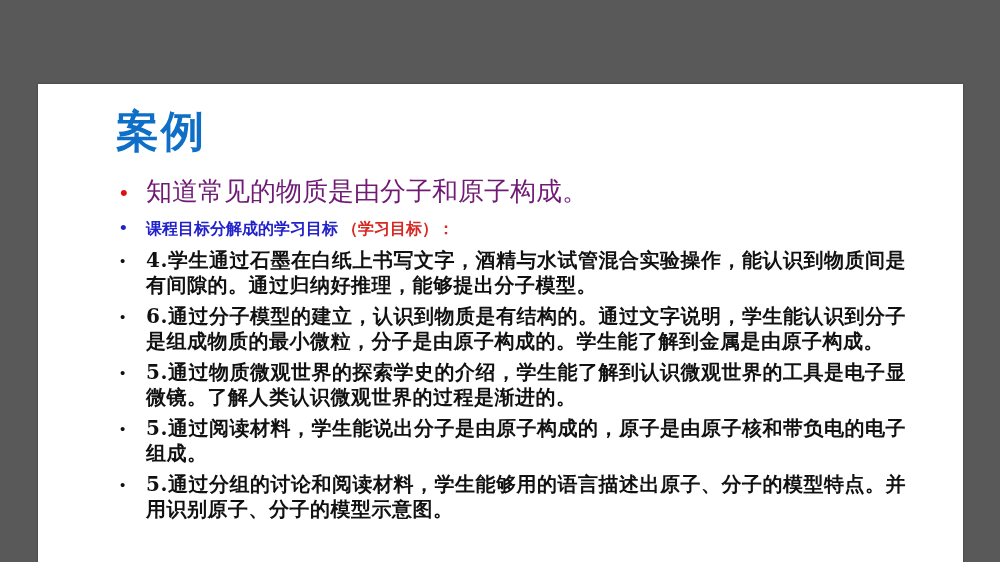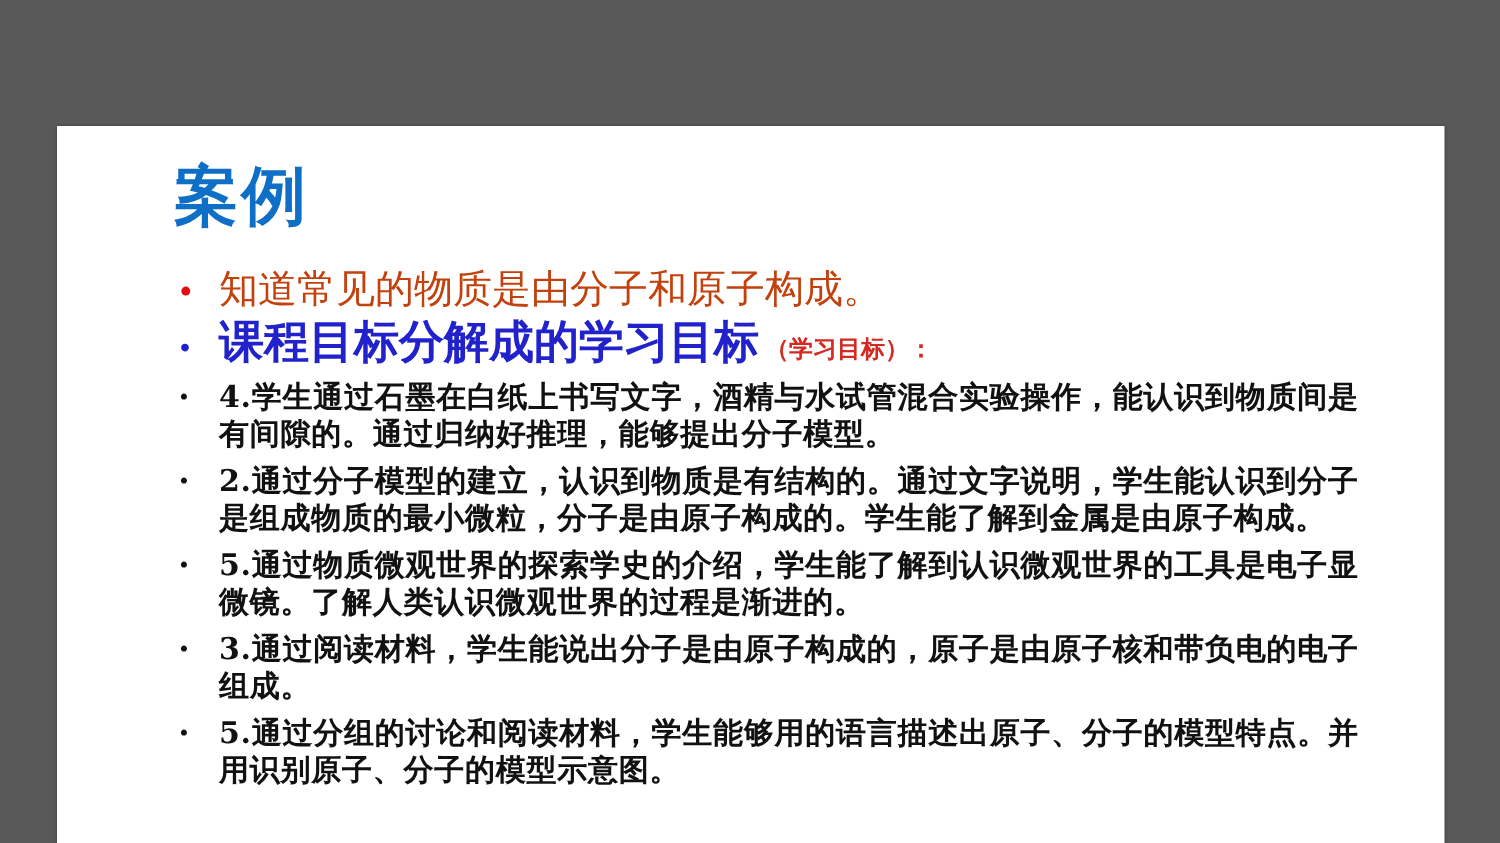--- a/index.html
+++ b/index.html
@@ -38,30 +38,30 @@
   .req-row { line-height: 36px; margin-bottom: 2px; }
   .req-bullet { color: #e01010; font-size: 22px; }
   .req-label {
     color: #d42a22;
     font-size: 30px;
     font-family: "DejaVu Serif", serif;
     margin-right: 6px;
     white-space: nowrap;
   }
   .req-text {
-    color: #c2410c;
+    color: #701a75;
     font-size: 26px;
-    font-family: Liberation Sans, sans-serif;
+    font-family: Liberation Serif, serif;
     white-space: nowrap;
   }
   .goal-row { line-height: 30px; margin-bottom: 4px; }
   .goal-bullet { color: #2222cc; font-size: 19px; }
   .goal-label {
     color: #2222cc;
-    font-size: 30px;
+    font-size: 16px;
     font-weight: bold;
     font-family: "DejaVu Serif", serif;
     margin-right: 4px;
     white-space: nowrap;
   }
   .goal-note {
     color: #d42a22;
     font-size: 16px;
     font-weight: bold;
     font-family: "DejaVu Serif", serif;
@@ -105,31 +105,31 @@
     <span class="goal-note">（学习目标）：</span>
   </div>
 
   <div class="item">
     <span class="bullet item-bullet">•</span>
     <div class="item-text">4.学生通过石墨在白纸上书写文字，酒精与水试管混合实验操作，能认识到物质间是有间隙的。通过归纳好推理，能够提出分子模型。</div>
   </div>
 
   <div class="item">
     <span class="bullet item-bullet">•</span>
-    <div class="item-text">2.通过分子模型的建立，认识到物质是有结构的。通过文字说明，学生能认识到分子是组成物质的最小微粒，分子是由原子构成的。学生能了解到金属是由原子构成。</div>
+    <div class="item-text">6.通过分子模型的建立，认识到物质是有结构的。通过文字说明，学生能认识到分子是组成物质的最小微粒，分子是由原子构成的。学生能了解到金属是由原子构成。</div>
   </div>
 
   <div class="item">
     <span class="bullet item-bullet">•</span>
     <div class="item-text">5.通过物质微观世界的探索学史的介绍，学生能了解到认识微观世界的工具是电子显微镜。了解人类认识微观世界的过程是渐进的。</div>
   </div>
 
   <div class="item">
     <span class="bullet item-bullet">•</span>
-    <div class="item-text">3.通过阅读材料，学生能说出分子是由原子构成的，原子是由原子核和带负电的电子组成。</div>
+    <div class="item-text">5.通过阅读材料，学生能说出分子是由原子构成的，原子是由原子核和带负电的电子组成。</div>
   </div>
 
   <div class="item">
     <span class="bullet item-bullet">•</span>
     <div class="item-text">5.通过分组的讨论和阅读材料，学生能够用的语言描述出原子、分子的模型特点。并用识别原子、分子的模型示意图。</div>
   </div>
 
 </div>
 
 </body></html>

